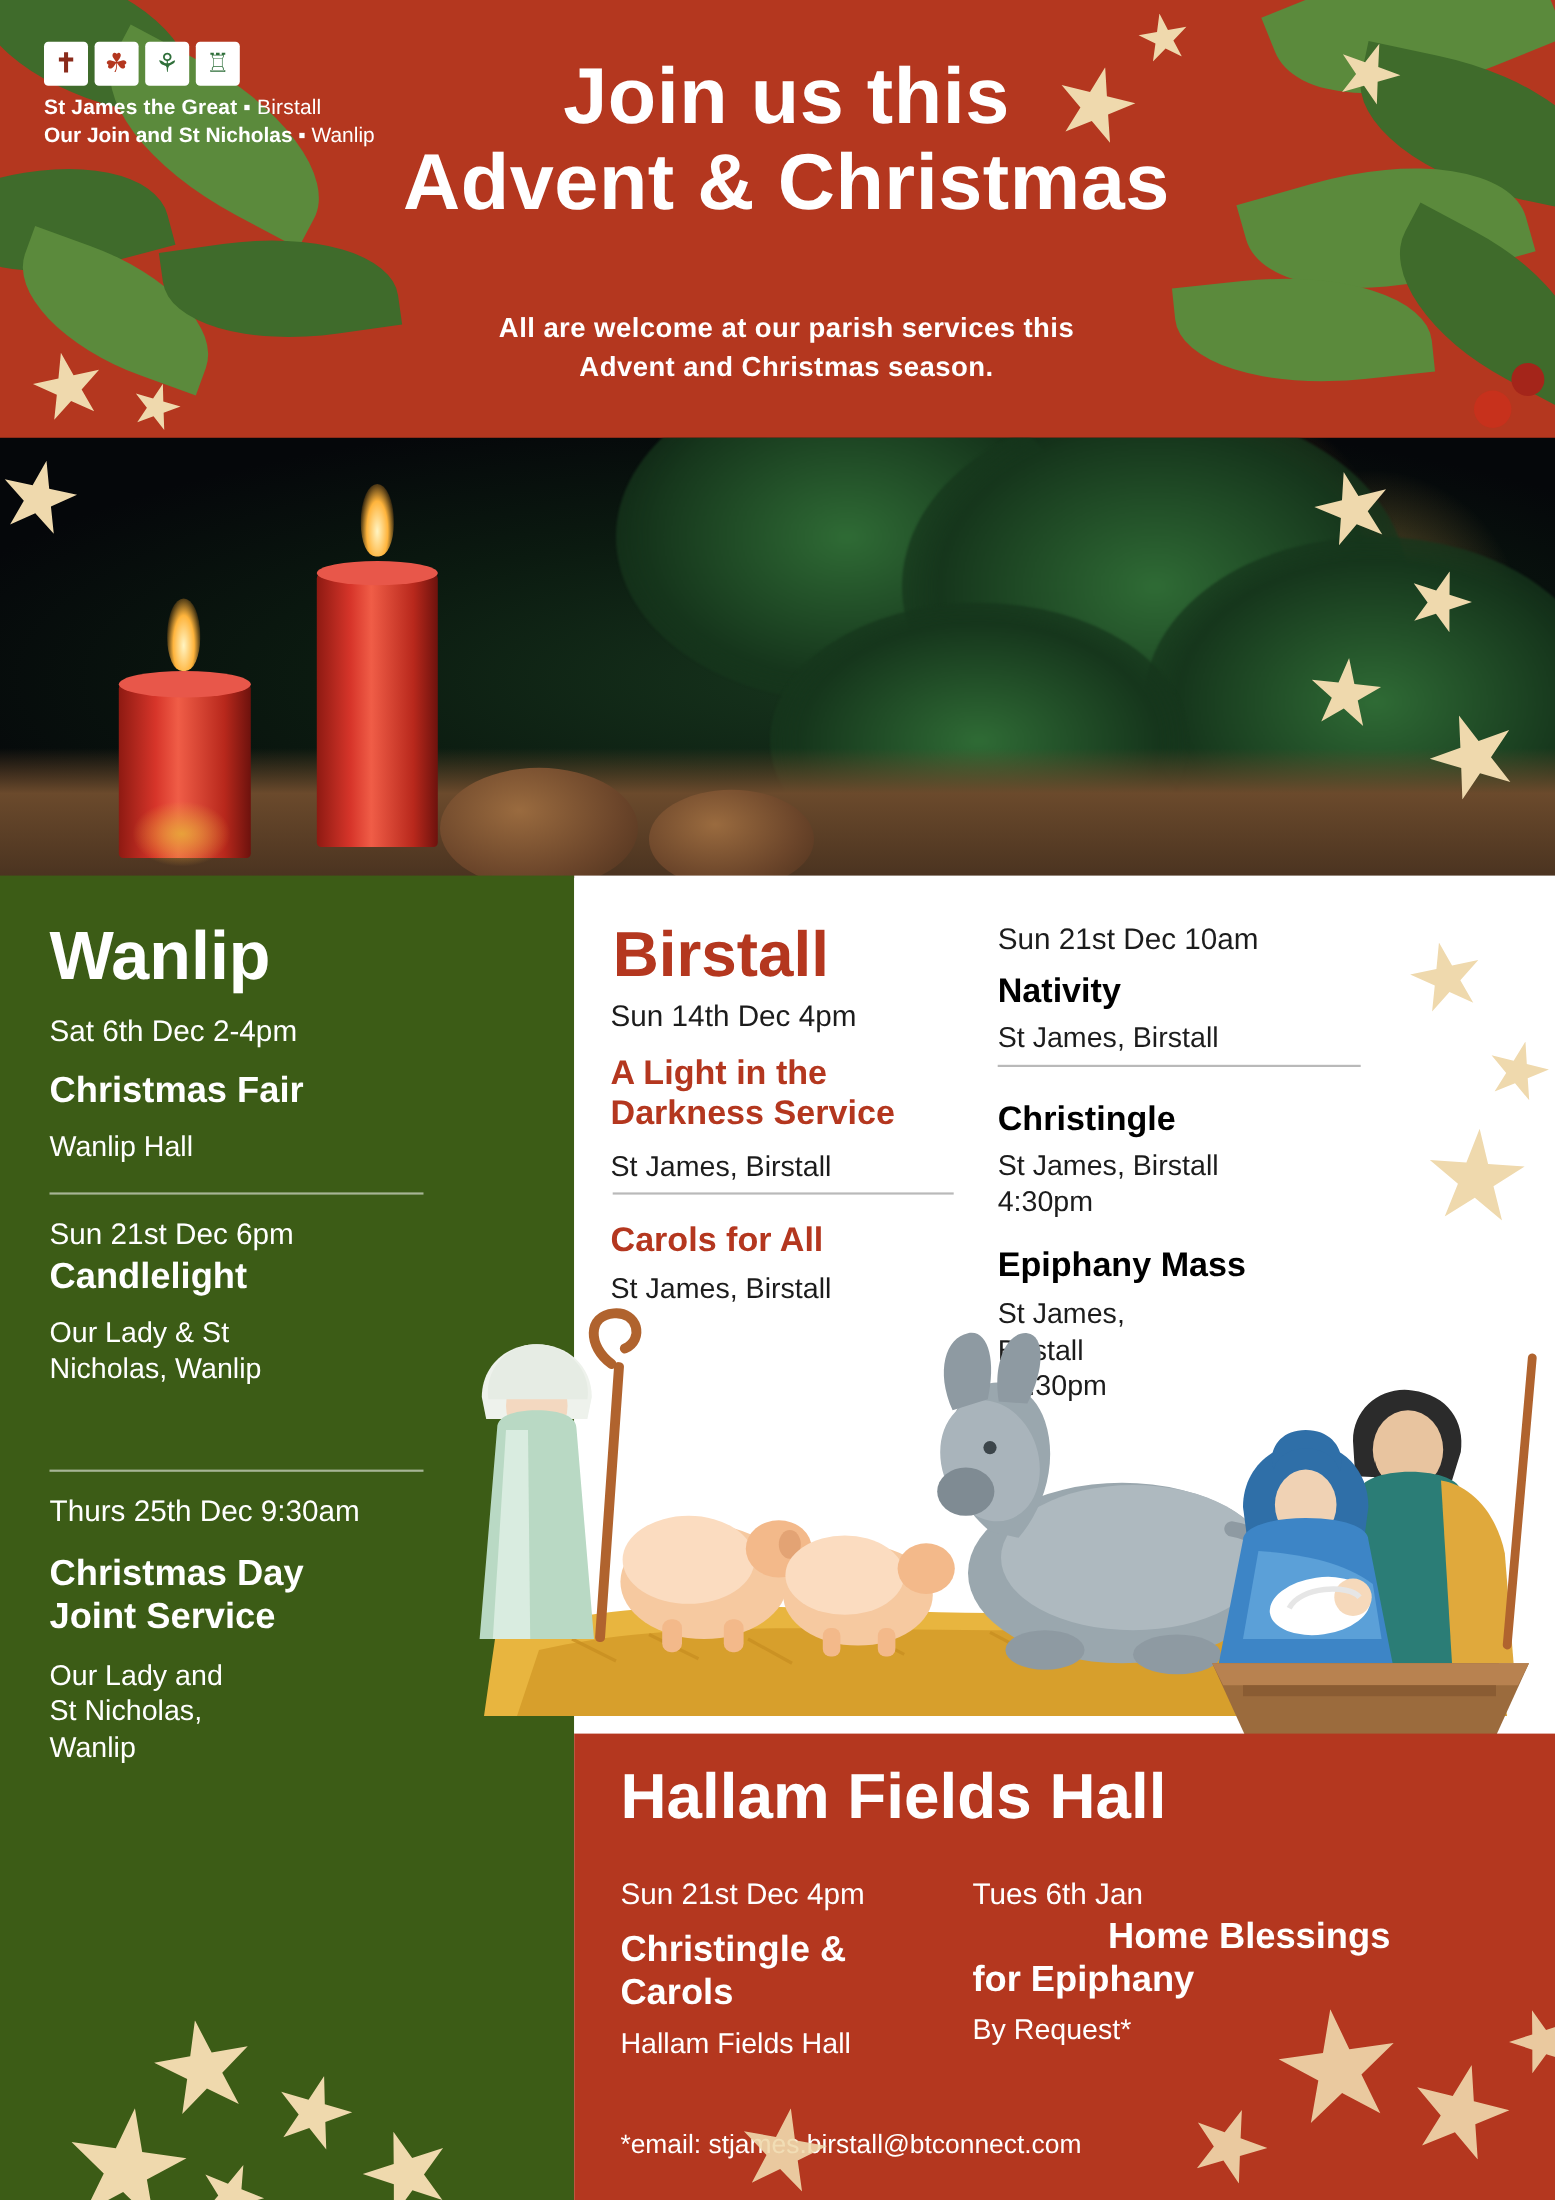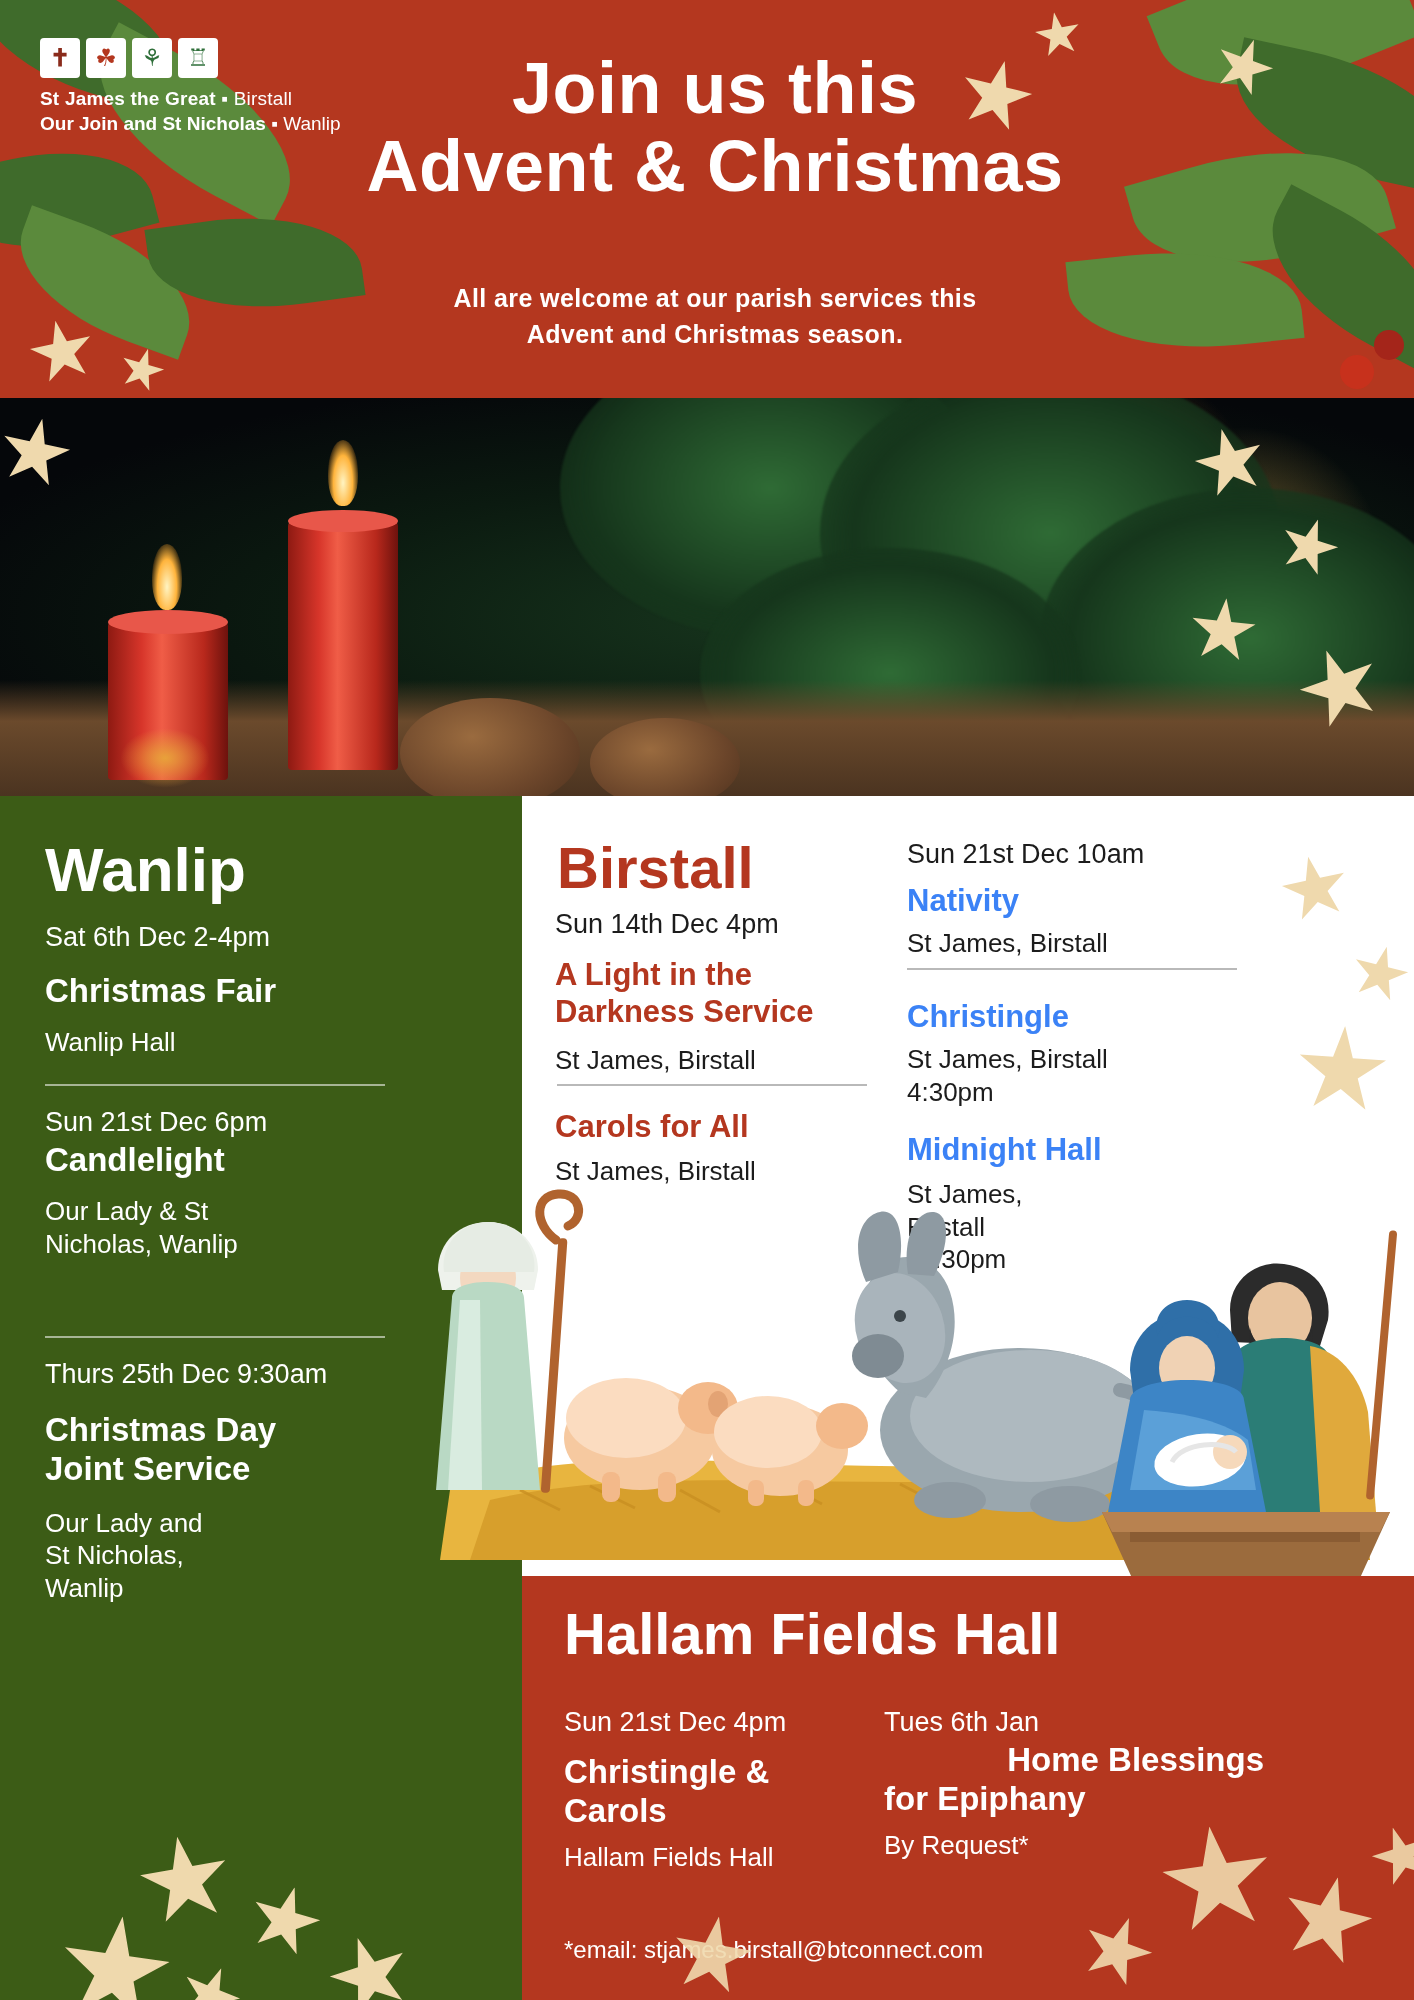--- a/index.html
+++ b/index.html
@@ -258,21 +258,21 @@
   .birstall-block .ev-date { color: #1c1c1c; }
   .birstall-block .ev-name { color: #b4371f; }
   .birstall-block .ev-loc { color: #1c1c1c; }
   .b-rule {
     position: absolute;
     height: 2px;
     background: #b9b9b9;
   }
   .birstall-col2 { position: absolute; left: 385px; width: 350px; }
   .birstall-col2 .ev-date { color: #1c1c1c; }
-  .birstall-col2 .ev-name { color: #3b82f6; }
+  .birstall-col2 .ev-name { color: #000000; }
   .birstall-col2 .ev-loc { color: #1c1c1c; }
 
   
   .hallam-block { position: absolute; color: #ffffff; }
   .hallam-block .ev-date { color: #ffffff; }
   .hallam-block .ev-name { color: #ffffff; font-size: 33px; }
   .hallam-block .ev-loc { color: #ffffff; }
   .hallam-email {
     position: absolute;
     left: 42px;
@@ -431,21 +431,21 @@
     </div>
     <div class="b-rule" style="left:385px; top:172px; width:330px;"></div>
 
     <div class="birstall-col2" style="top:192px;">
       <div class="ev-name" style="margin-top:10px;">Christingle</div>
       <div class="ev-loc" style="margin-top:8px;">St James, Birstall</div>
       <div class="ev-loc">4:30pm</div>
     </div>
 
     <div class="birstall-col2" style="top:335px;">
-      <div class="ev-name">Midnight Hall</div>
+      <div class="ev-name">Epiphany Mass</div>
       <div class="ev-loc" style="margin-top:10px;">St James,</div>
       <div class="ev-loc">Birstall</div>
       <div class="ev-loc">11:30pm</div>
     </div>
 
     <div class="star" style="left:760px; top:60px; width:66px; height:66px; transform:rotate(-12deg);"></div>
     <div class="star" style="left:830px; top:150px; width:56px; height:56px; transform:rotate(14deg);"></div>
     <div class="star" style="left:775px; top:230px; width:90px; height:90px; transform:rotate(4deg);"></div>
   </div>
 

